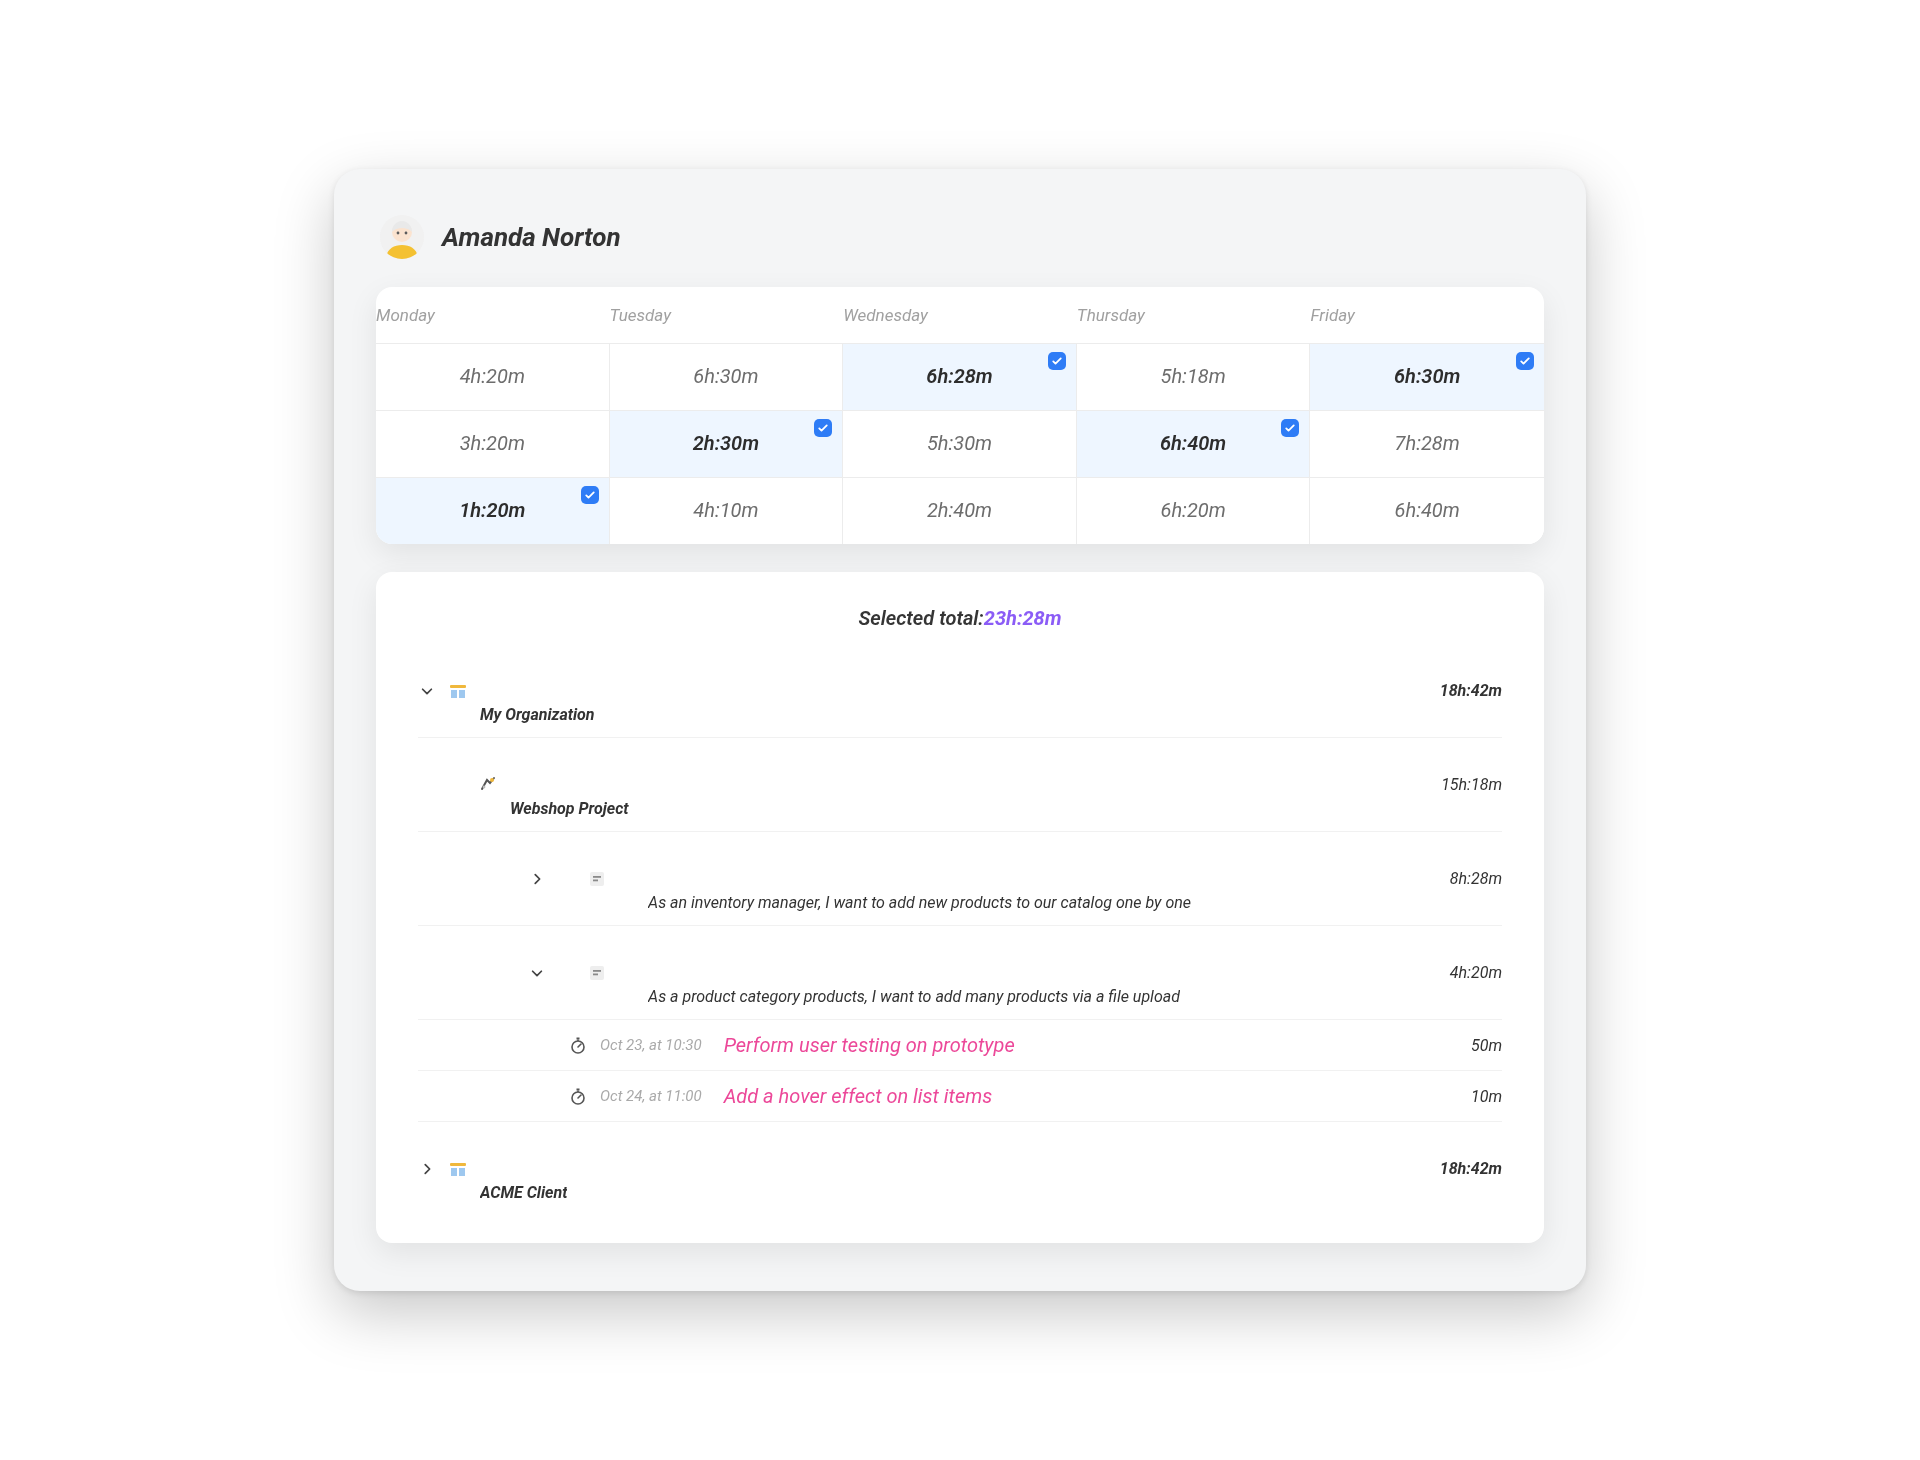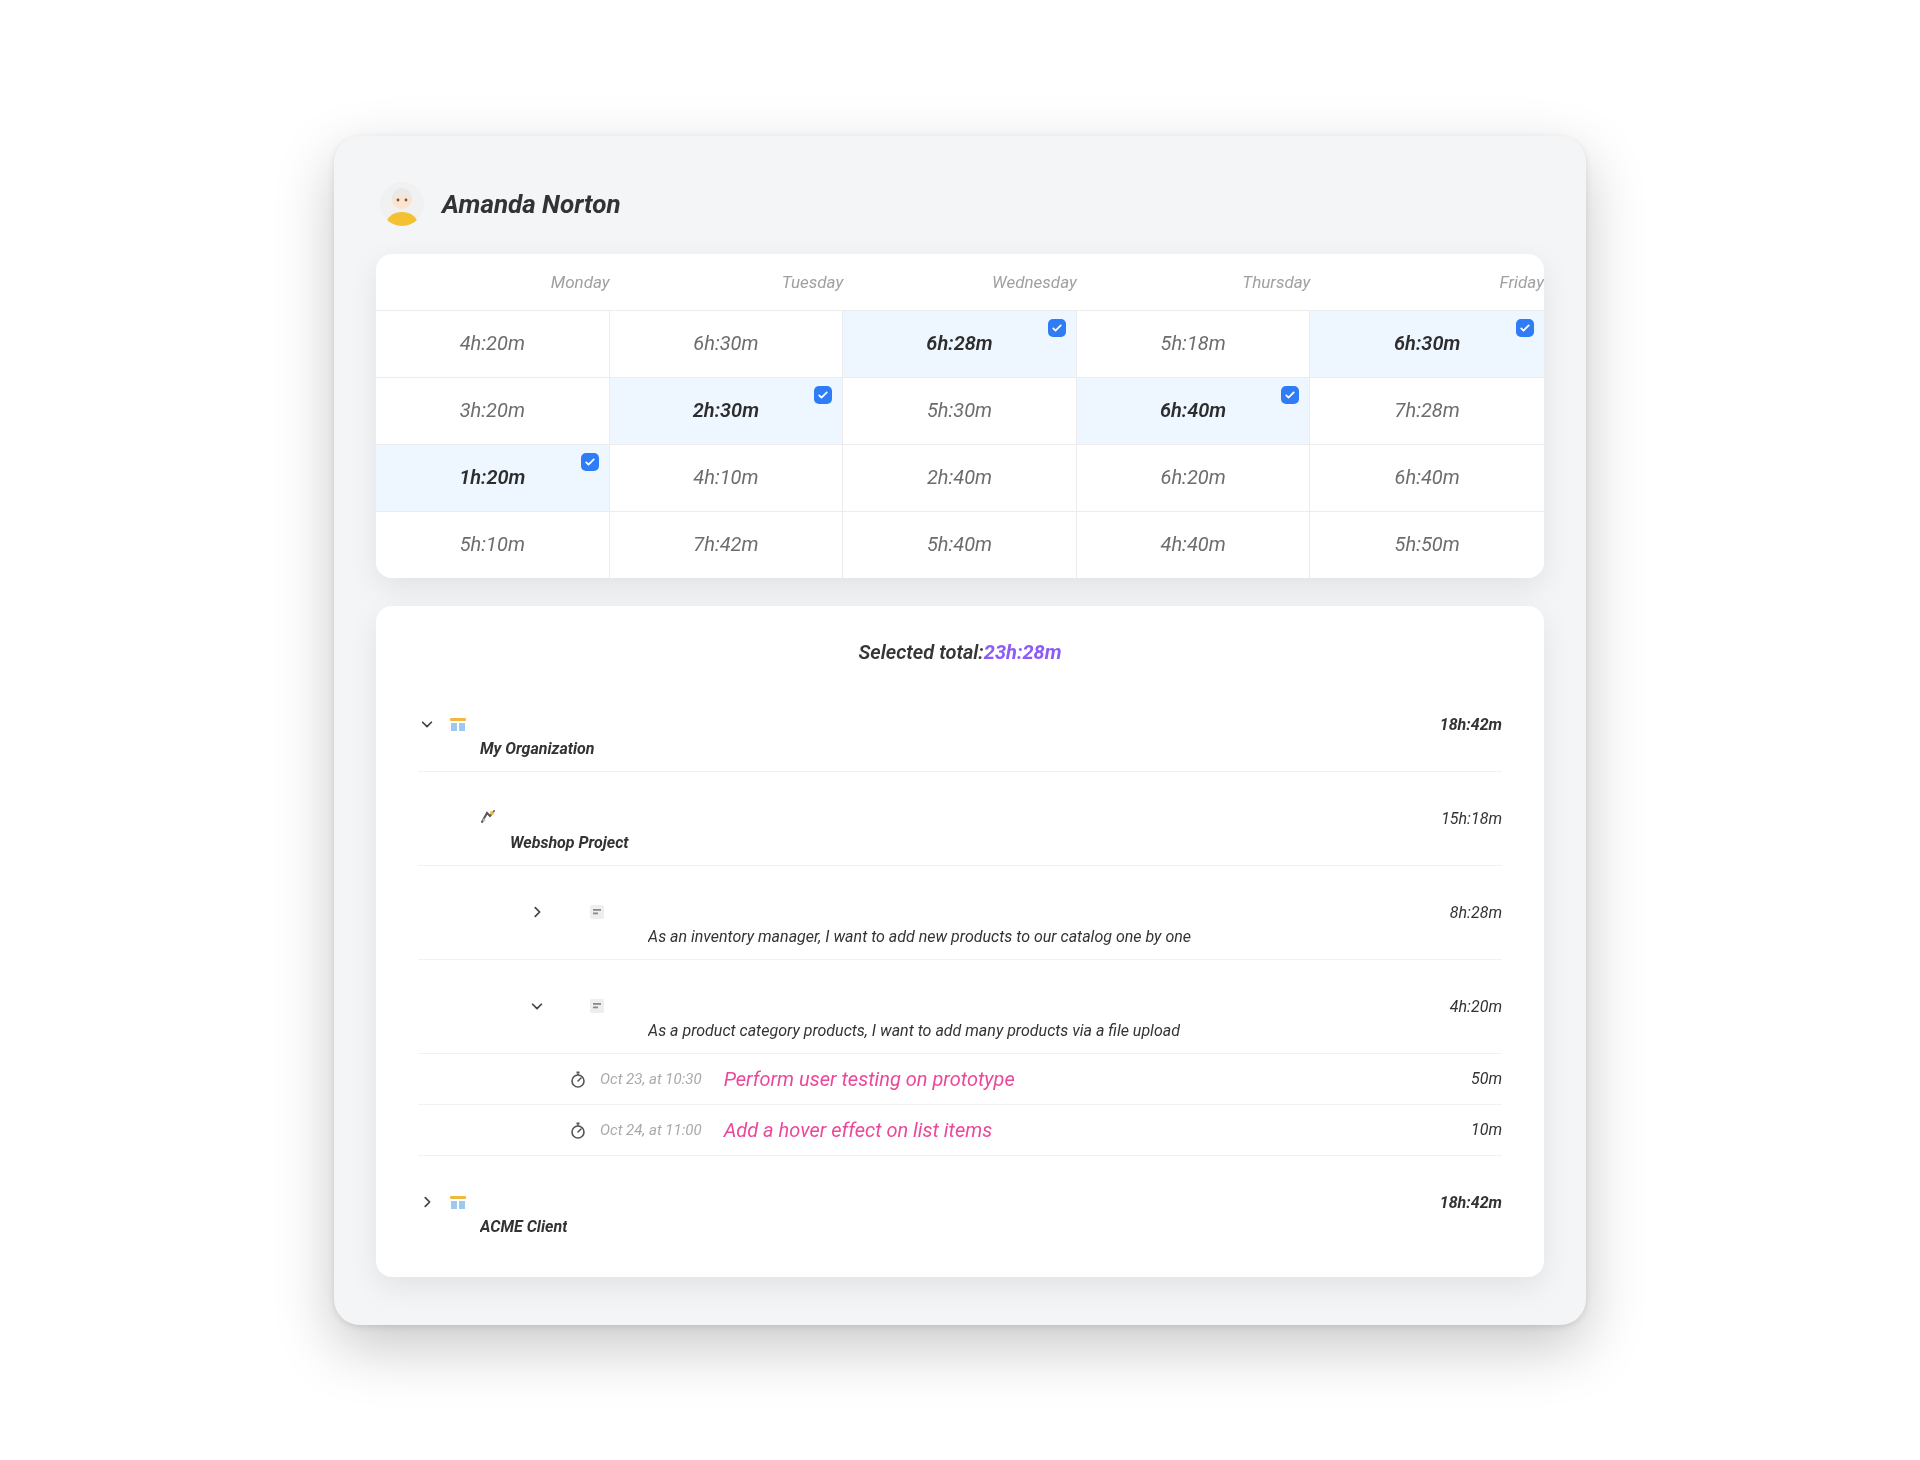--- a/index.html
+++ b/index.html
@@ -47,21 +47,21 @@
     box-shadow:var(--shadow);
   }
   .timesheet{overflow:hidden;}
   .ts-head{
     display:grid;
     grid-template-columns:repeat(5,1fr);
     border-bottom:1px solid var(--border);
   }
   .ts-head .col{
     padding:18px 0;
-    text-align:right;
+    text-align:left;
     color:#a0a0a0;
     font-size:17px;
   }
   .ts-body .row{
     display:grid;
     grid-template-columns:repeat(5,1fr);
     border-bottom:1px solid var(--border);
   }
   .ts-body .row:last-child{border-bottom:none;}
   .cell{
@@ -180,27 +180,20 @@
           <div class="cell selected">1h:20m<span class="tick">
               <svg viewBox="0 0 16 16">
                 <path d="M3 8.5l3 3 7-7" fill="none" stroke="#fff" stroke-width="2.4" stroke-linecap="round" stroke-linejoin="round"></path>
               </svg>
             </span></div>
           <div class="cell">4h:10m</div>
           <div class="cell">2h:40m</div>
           <div class="cell">6h:20m</div>
           <div class="cell">6h:40m</div>
         </div>
-        <div class="row">
-          <div class="cell">5h:10m</div>
-          <div class="cell">7h:42m</div>
-          <div class="cell">5h:40m</div>
-          <div class="cell">4h:40m</div>
-          <div class="cell">5h:50m</div>
-        </div>
       </div>
   </div>
 
   <div class="card detail">
     <div class="detail-top">
       <div class="label">Selected total:</div>
       <div class="total">23h:28m</div>
     </div>
 
     <div class="tree">

